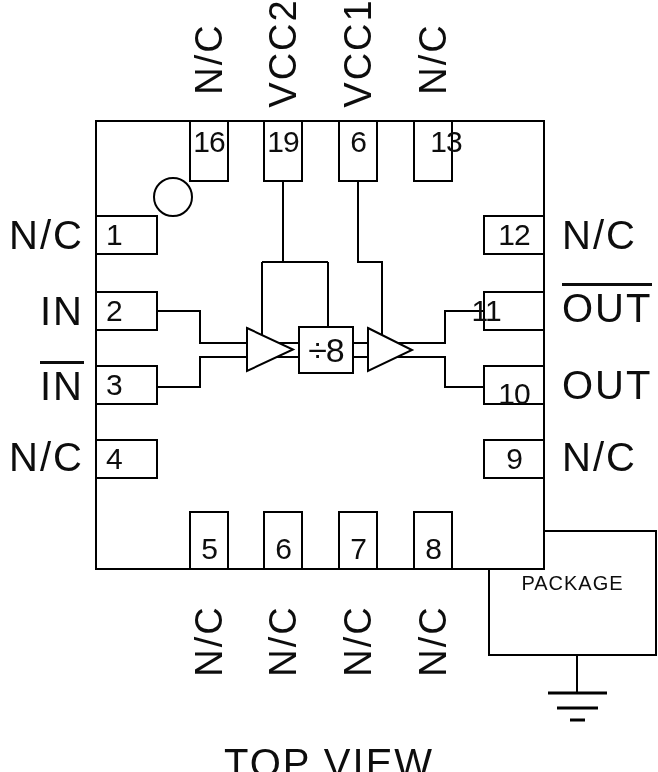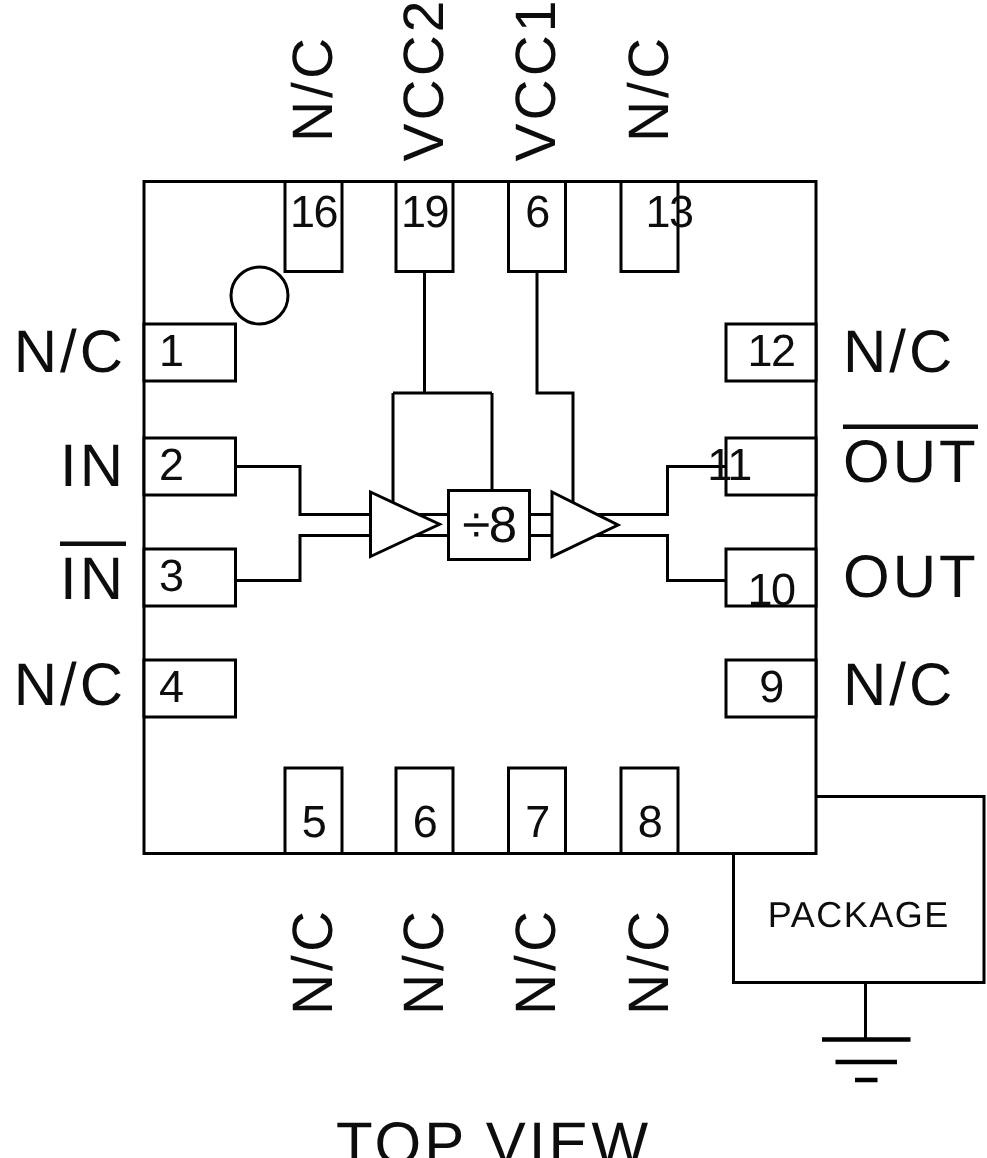--- a/index.html
+++ b/index.html
@@ -70,23 +70,23 @@
   .div8-text {
     position: absolute;
     left: 299px; top: 327px; width: 54px; height: 46px;
     display: flex; align-items: center; justify-content: center;
     font-size: 34px; letter-spacing: -1px;
   }
 
   
   .pkg-text {
     position: absolute;
-    left: 489px; top: 596px; width: 167px;
+    left: 489px; top: 568px; width: 167px;
     text-align: center;
-    font-size: 24px;
+    font-size: 20px;
     line-height: 30px;
     letter-spacing: 1px;
   }
 
   
   .title {
     position: absolute;
     top: 727px; left: 0; right: 0;
     margin: 16px auto;
     width: fit-content;

